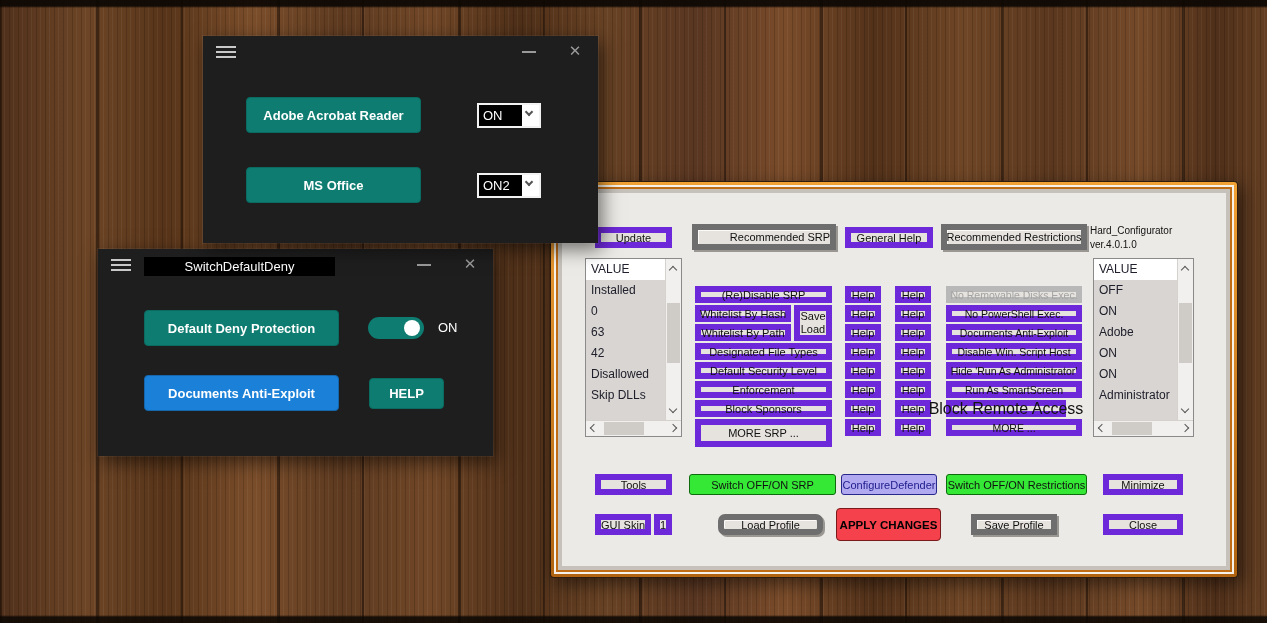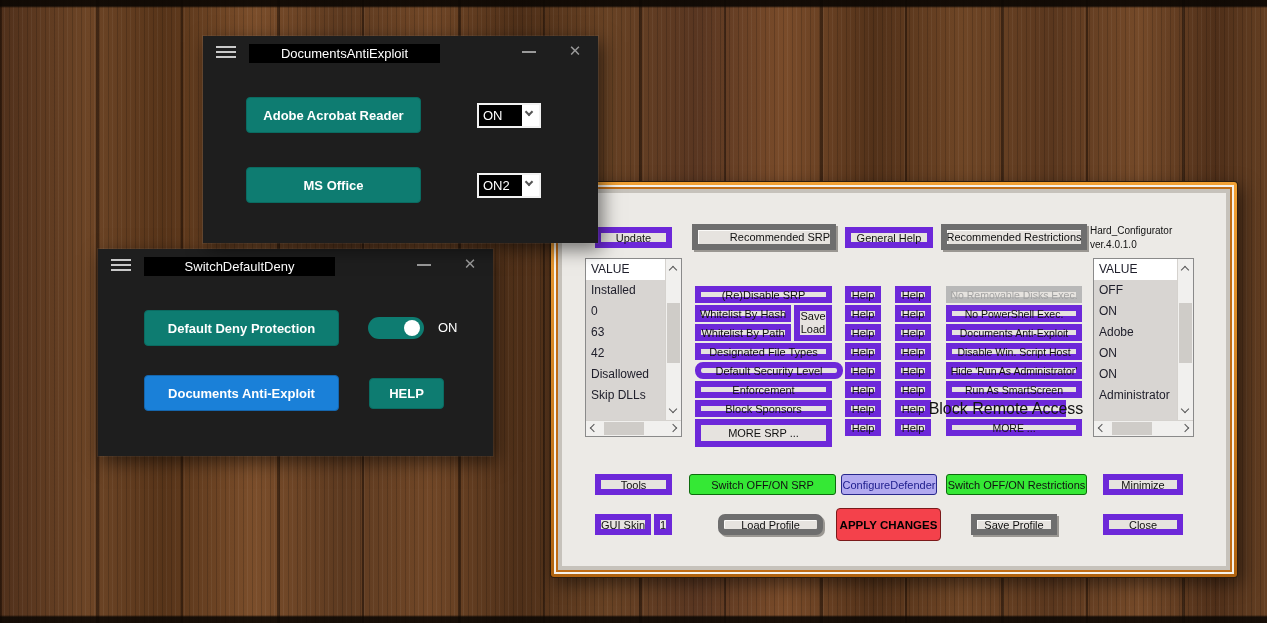--- a/index.html
+++ b/index.html
@@ -145,21 +145,21 @@
       </div>
 
       <div class="btn" style="left:133px;top:93px;width:137px;height:17px;">(Re)Disable SRP</div>
       <div class="btn" style="left:133px;top:112px;width:96px;height:17px;">Whitelist By Hash</div>
       <div class="btn" style="left:133px;top:131px;width:96px;height:17px;">Whitelist By Path</div>
       <div class="btn" style="left:232px;top:112px;width:38px;height:36px;flex-direction:column;line-height:13px;">
         <span>Save</span>
         <span>Load</span>
       </div>
       <div class="btn" style="left:133px;top:150px;width:137px;height:17px;">Designated File Types</div>
-      <div class="btn" style="left:133px;top:169px;width:148px;height:17px;border-radius:8px;">Default Security Level</div>
+      <div class="btn" style="left:133px;top:169px;width:137px;height:17px;">Default Security Level</div>
       <div class="btn" style="left:133px;top:188px;width:137px;height:17px;">Enforcement</div>
       <div class="btn" style="left:133px;top:207px;width:137px;height:17px;">Block Sponsors</div>
       <div class="btn" style="left:133px;top:226px;width:137px;height:28px;">MORE SRP ...</div>
 
       <div class="btn" style="left:283px;top:93px;width:36px;height:17px;">Help</div>
       <div class="btn" style="left:283px;top:112px;width:36px;height:17px;">Help</div>
       <div class="btn" style="left:283px;top:131px;width:36px;height:17px;">Help</div>
       <div class="btn" style="left:283px;top:150px;width:36px;height:17px;">Help</div>
       <div class="btn" style="left:283px;top:169px;width:36px;height:17px;">Help</div>
       <div class="btn" style="left:283px;top:188px;width:36px;height:17px;">Help</div>
@@ -223,21 +223,20 @@
     <div class="teal-btn blue-btn" style="left:46px;top:126px;width:195px;height:36px;">Documents Anti-Exploit</div>
     <div class="teal-btn" style="left:271px;top:129px;width:75px;height:31px;">HELP</div>
   </div>
 
   <div class="dwin" style="left:203px;top:36px;">
     <div class="hamburger">
         <span></span>
         <span></span>
         <span></span>
       </div>
-    <div class="dtitle">DocumentsAntiExploit</div>
     <div class="min-btn"></div>
     <div class="close-btn">✕</div>
 
     <div class="teal-btn" style="left:43px;top:61px;width:175px;height:36px;">Adobe Acrobat Reader</div>
     <div class="dropdown" style="left:274px;top:67px;">
       <span class="dd-value">ON</span>
       <span class="dd-arrow">
           <span class="chev down"></span>
         </span>
     </div>

